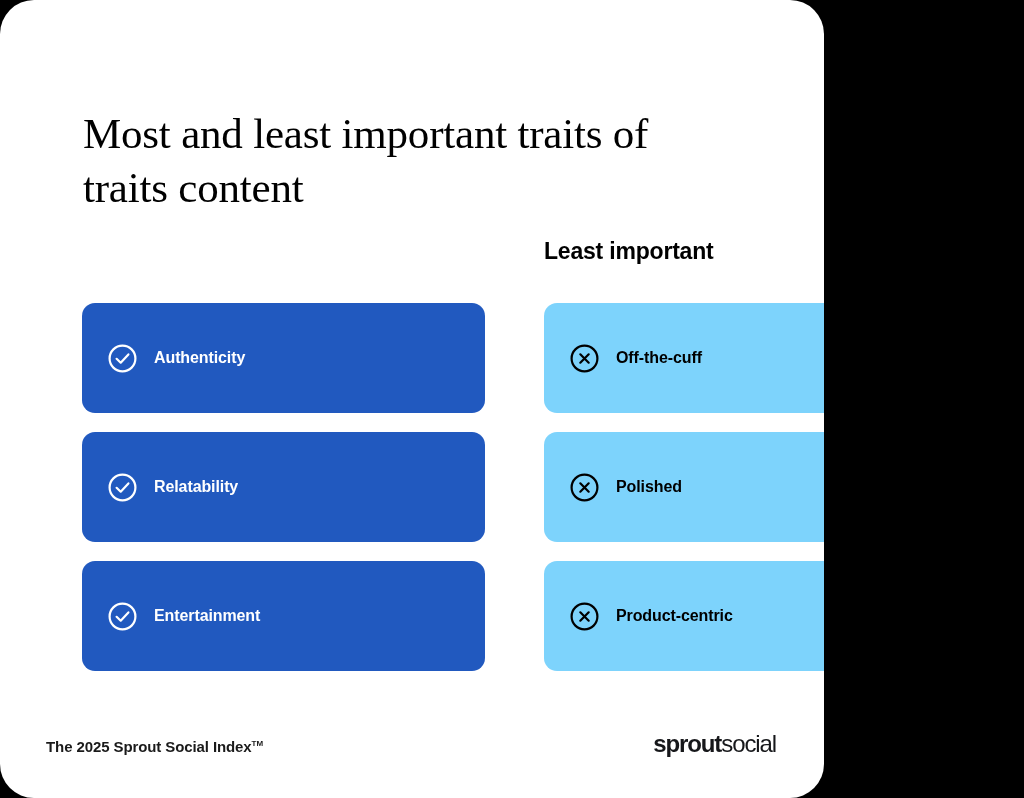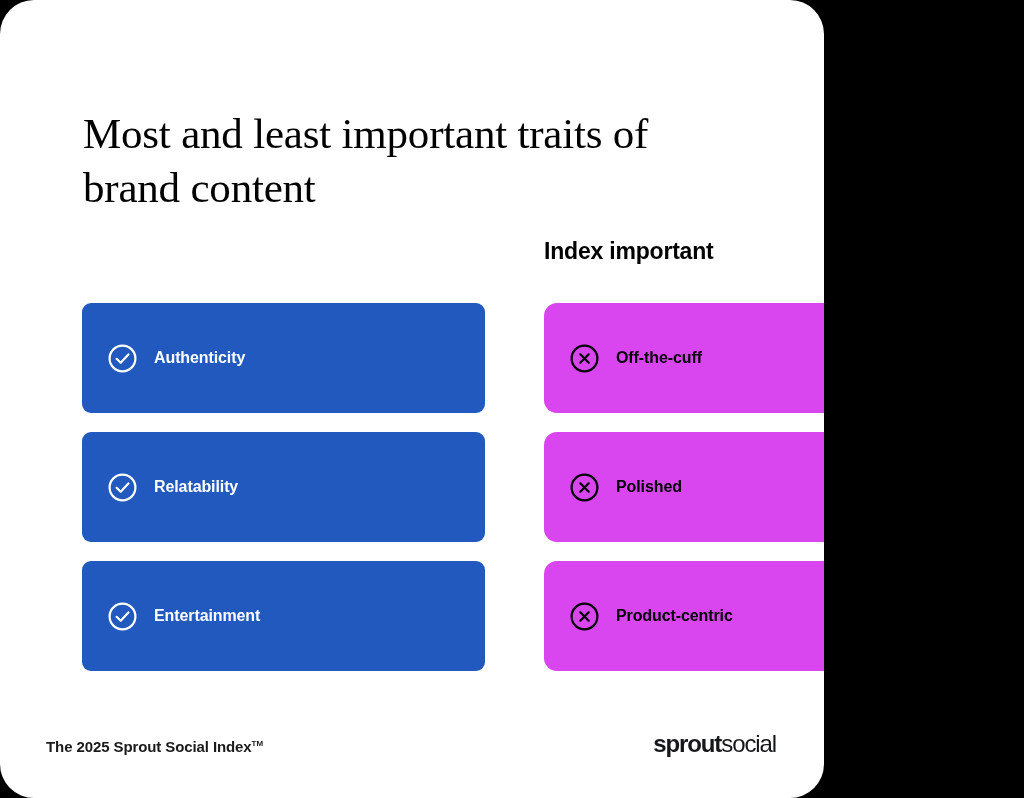--- a/index.html
+++ b/index.html
@@ -66,22 +66,22 @@
   #column-least { left: 544px; }
 
   .card {
     height: 110px;
     border-radius: 13px;
     display: flex;
     align-items: center;
     padding-left: 26px;
     box-sizing: border-box;
   }
-  .card.most  { background: #2159BF; border-radius: 9px; }
-  .card.least { background: #d946ef; }
+  .card.most  { background: #2159BF; }
+  .card.least { background: #7dd3fc; }
 
   .card-icon {
     flex: 0 0 auto;
     width: 29px;
     height: 29px;
     margin-right: 17px;
     display: block;
   }
 
   .card-label {
@@ -126,25 +126,25 @@
   #footer-logo .logo-strong { font-weight: 700; }
   #footer-logo .logo-light  { font-weight: 400; }
 </style>
 </head>
 <body>
 
 <div id="canvas">
 
   <h1 id="title">
     <span class="tline">Most and least important traits of</span>
-    <span class="tline">brand content</span>
+    <span class="tline">traits content</span>
   </h1>
 
 
-  <div class="col-header" id="header-least">Index important</div>
+  <div class="col-header" id="header-least">Least important</div>
 
   <div class="column" id="column-most">
 
     <div class="card most">
       <span class="card-icon">
         <svg viewBox="0 0 29 29" width="29" height="29" aria-hidden="true">
           <circle cx="14.5" cy="14.5" r="12.9" fill="none" stroke="#ffffff" stroke-width="2.2"></circle>
           <path d="M8.6 14.8 L12.7 18.7 L20.4 10.4" fill="none" stroke="#ffffff" stroke-width="2.2" stroke-linecap="round" stroke-linejoin="round"></path>
         </svg>
       </span>

